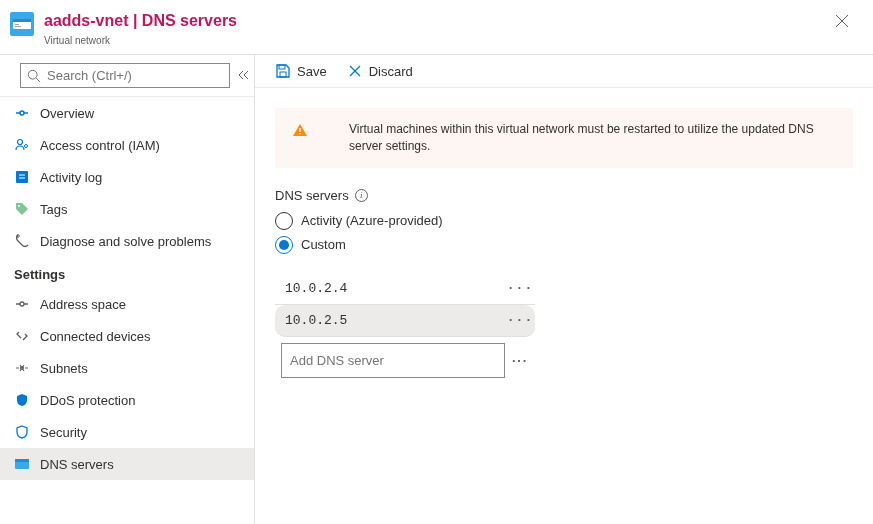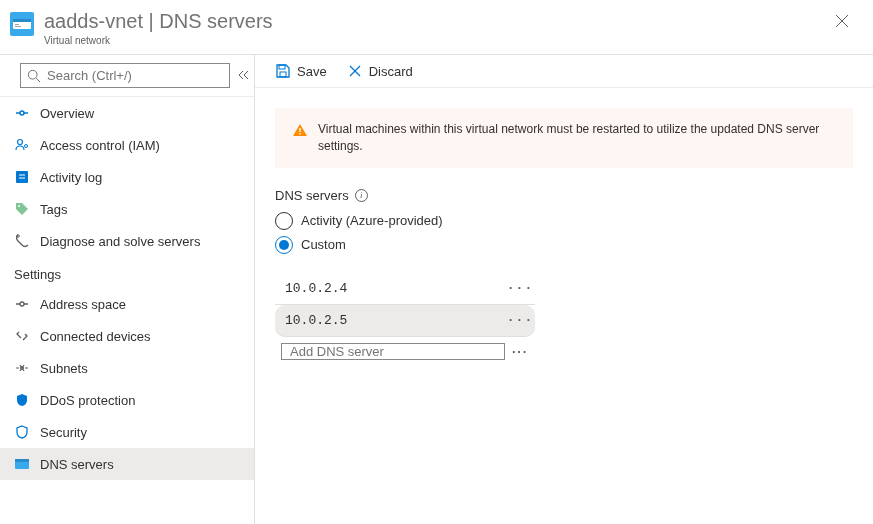--- a/index.html
+++ b/index.html
@@ -1,60 +1,60 @@
 <!DOCTYPE html>
 <html><head>
   <meta charset="utf-8">
   <style>
     * { box-sizing: border-box; margin: 0; padding: 0; }
     body { font-family: "Segoe UI", Arial, sans-serif; font-size: 13px; color: #323130; background: #fff; width: 873px; height: 524px; overflow: hidden; }
     .header { display: flex; align-items: flex-start; padding: 10px 16px 8px 10px; border-bottom: 1px solid #e1dfdd; }
     .header-icon { width: 24px; height: 24px; background: #38a9ea; display: flex; align-items: center; justify-content: center; margin-right: 10px; margin-top: 2px; flex-shrink: 0; border-radius: 2px; }
     .header-icon svg { width: 18px; height: 14px; }
     .header-text { flex: 1; }
-    .header-title { font-size: 20px; font-weight: 400; color: #737373; line-height: 22px; }
+    .header-title { font-size: 16px; font-weight: 700; color: #be185d; line-height: 22px; }
     .header-subtitle { font-size: 10px; color: #605e5c; margin-top: 3px; }
     .close-btn { font-size: 16px; color: #605e5c; cursor: pointer; padding: 4px 8px; }
     .body { display: flex; height: calc(524px - 48px); }
     .sidebar { width: 255px; border-right: 1px solid #e1dfdd; display: flex; flex-direction: column; position: relative; }
     .search-row { display: flex; align-items: center; padding: 8px 20px; border-bottom: 1px solid #edebe9; }
     .search-box { flex: 1; display: flex; align-items: center; border: 1px solid #8a8886; padding: 4px 6px; background: #fff; }
     .search-box svg { width: 14px; height: 14px; margin-right: 6px; }
     .search-box input { border: none; outline: none; font-size: 13px; flex: 1; color: #605e5c; }
     .collapse-btn { margin-left: 8px; cursor: pointer; color: #605e5c; font-size: 12px; }
     .nav { overflow-y: auto; flex: 1; }
     .nav::-webkit-scrollbar { width: 14px; }
     .nav::-webkit-scrollbar-track { background: #f3f2f1; }
     .nav::-webkit-scrollbar-thumb { background: #c8c6c4; }
     .nav-item { display: flex; align-items: center; padding: 8px 14px; cursor: pointer; font-size: 13px; color: #323130; }
     .nav-item.selected { background: #edebe9; }
     .nav-item .ico { width: 16px; height: 16px; margin-right: 10px; display: flex; align-items: center; justify-content: center; flex-shrink: 0; }
-    .nav-section { font-weight: 400; font-size: 13px; padding: 10px 14px 6px 14px; color: #323130; }
+    .nav-section { font-weight: 700; font-size: 13px; padding: 10px 14px 6px 14px; color: #323130; }
     .main { flex: 1; display: flex; flex-direction: column; }
     .toolbar { display: flex; align-items: center; padding: 8px 20px; border-bottom: 1px solid #edebe9; }
     .tool-btn { display: flex; align-items: center; margin-right: 20px; cursor: pointer; font-size: 13px; color: #323130; }
     .tool-btn .ico { width: 16px; height: 16px; margin-right: 6px; display: flex; align-items: center; justify-content: center; }
     .content { padding: 20px 20px; overflow-y: auto; }
-    .info-bar { display: flex; align-items: flex-start; background: #fdf6f3; border: 1px solid #fdf6f3; padding: 12px 16px; margin-bottom: 20px; }
+    .info-bar { display: flex; align-items: flex-start; background: #fdf6f3; border: 1px solid #fdf6f3; padding: 12px 16px; margin-bottom: 20px; gap: 31px; }
     .info-bar .ico { width: 16px; height: 16px; margin-right: 10px; flex-shrink: 0; margin-top: 1px; }
     .info-bar .msg { font-size: 12px; color: #323130; line-height: 1.4; }
     .field-label { display: flex; align-items: center; font-size: 13px; color: #323130; margin-bottom: 6px; }
     .info-icon { width: 13px; height: 13px; border: 1px solid #605e5c; border-radius: 50%; display: inline-flex; align-items: center; justify-content: center; font-size: 9px; margin-left: 6px; color: #605e5c; font-style: italic; font-family: Georgia, serif; }
     .radio-group { margin-bottom: 16px; }
     .radio-item { display: flex; align-items: center; padding: 3px 0; cursor: pointer; font-size: 13px; }
     .radio { width: 18px; height: 18px; border: 1px solid #323130; border-radius: 50%; margin-right: 8px; display: flex; align-items: center; justify-content: center; }
     .radio.checked { border-color: #0078d4; }
     .radio.checked::after { content: ""; width: 10px; height: 10px; background: #0078d4; border-radius: 50%; }
     .dns-list { width: 260px; }
     .dns-row { display: flex; align-items: center; border-bottom: 1px solid #e1dfdd; font-family: Liberation Mono, monospace; }
     .dns-row.highlight { background: #edebe9; border-radius: 10px; }
     .dns-cell { flex: 1; padding: 8px 10px; font-size: 13px; }
     .dns-more { width: 30px; text-align: center; cursor: pointer; color: #605e5c; font-weight: bold; letter-spacing: 1px; }
     .dns-add-row { display: flex; align-items: center; padding: 6px 0 6px 6px; }
-    .dns-add-input { flex: 1; border: 1px solid #8a8886; padding: 0 8px; font-size: 13px; outline: none; }
+    .dns-add-input { flex: 1; border: 1px solid #8a8886; padding: 9px 8px; font-size: 13px; outline: none; }
     .dns-add-more { width: 30px; text-align: center; color: #605e5c; font-weight: bold; letter-spacing: 1px; cursor: pointer; }
   </style>
 </head>
 <body>
 
 <div class="header">
   <div class="header-icon">
     <svg viewBox="0 0 18 14">
         <rect x="0" y="2" width="18" height="10" fill="#fff" rx="1"></rect>
         <rect x="0" y="2" width="18" height="3" fill="#258bca"></rect>
@@ -129,21 +129,21 @@
           </span>
         <span>Tags</span>
       </div>
       <div class="nav-item">
         <span class="ico">
             <svg viewBox="0 0 16 16">
               <path d="M4 2 Q1 5 4 8 L8 12 Q11 15 14 12" fill="none" stroke="#605e5c" stroke-width="1.3"></path>
               <circle cx="4" cy="3" r="1.3" fill="none" stroke="#605e5c"></circle>
             </svg>
           </span>
-        <span>Diagnose and solve servers</span>
+        <span>Diagnose and solve problems</span>
       </div>
 
       <div class="nav-section">Settings</div>
 
       <div class="nav-item">
         <span class="ico">
             <svg viewBox="0 0 16 16">
               <path d="M2 8 L6 8 M10 8 L14 8" stroke="#605e5c" stroke-width="1.3"></path>
               <circle cx="8" cy="8" r="2" fill="none" stroke="#605e5c" stroke-width="1.3"></circle>
             </svg>

